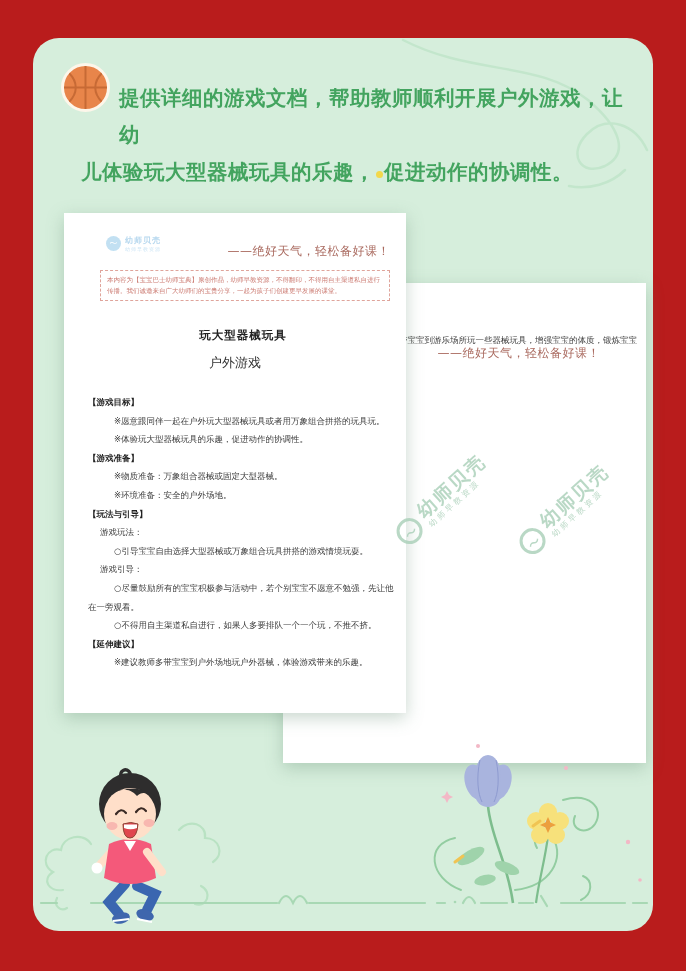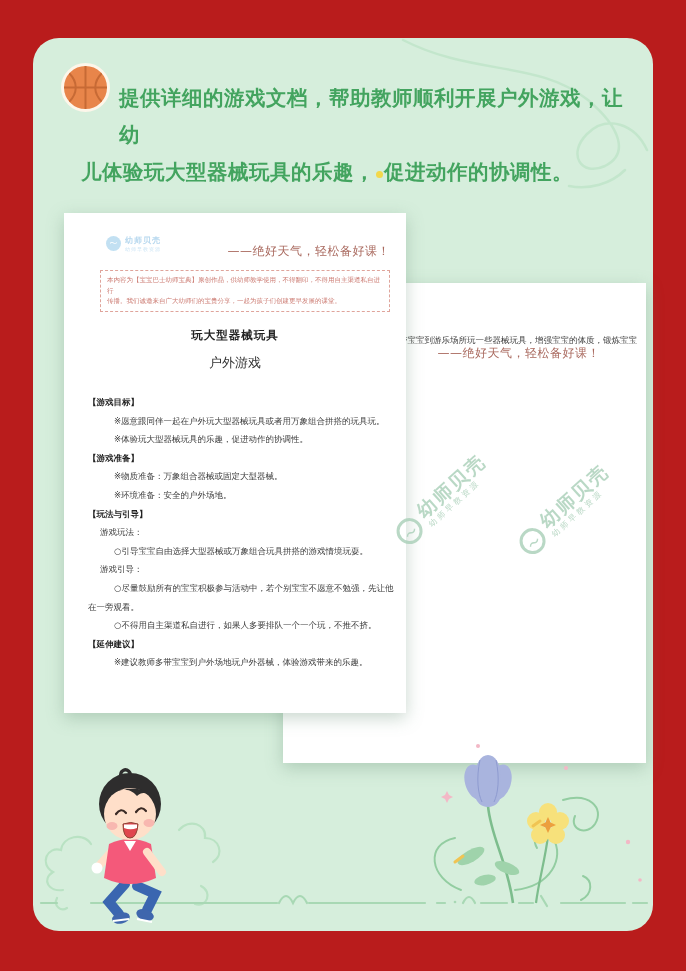--- a/index.html
+++ b/index.html
@@ -28,21 +28,21 @@
   .brand-name{font-size:8px;color:#9fcbe9;font-weight:700;letter-spacing:1px;}
   .brand-tag{font-size:5px;color:#bcdcf1;letter-spacing:1px;}
 
   .note{position:absolute;right:16px;top:30px;font-size:12px;color:#a9695e;letter-spacing:0.5px;}
   .page2 .note{right:46px;top:62px;}
 
   .disclaimer{position:absolute;left:36px;top:57px;width:290px;border:1px dashed #dfa49b;
               padding:4px 6px;box-sizing:border-box;color:#cc7b72;font-size:6.5px;line-height:10.5px;}
   .disclaimer .sig{text-align:right;}
 
-  .doc-title{position:absolute;left:0;top:115px;width:100%;text-align:center;font-size:11.5px;
+  .doc-title{position:absolute;left:8px;top:115px;width:100%;text-align:center;font-size:11.5px;
              font-weight:700;color:#222222;letter-spacing:1px;}
   .doc-subtitle{position:absolute;left:0;top:141px;width:100%;text-align:center;font-size:13px;color:#333333;}
 
   .doc-lines{position:absolute;left:24px;top:180px;width:312px;}
   .doc-line{font-size:8.5px;line-height:18.6px;color:#3c3c3c;}
   .doc-line.heading{font-weight:700;color:#1f1f1f;}
   .doc-line.bullet{text-indent:26px;}
   .doc-line.label{text-indent:12px;}
 
   .p2-body{position:absolute;left:116px;top:48px;width:240px;font-size:8.5px;line-height:18px;color:#3c3c3c;}
@@ -90,21 +90,21 @@
       <div class="brand-row">
         <div class="brand-logo">〜</div>
         <div class="brand-txt">
           <span class="brand-name">幼师贝壳</span>
           <span class="brand-tag">幼师早教资源</span>
         </div>
       </div>
       <div class="note">——绝好天气，轻松备好课！</div>
 
       <div class="disclaimer">
-        <div>本内容为【宝宝巴士幼师宝典】原创作品，供幼师教学使用，不得翻印，不得用自主渠道私自进行</div>
+        <div>本内容为【宝宝巴士幼师宝典】原创作品，幼师早教资源，不得翻印，不得用自主渠道私自进行</div>
         <div>传播。我们诚邀来自广大幼师们的宝贵分享，一起为孩子们创建更早发展的课堂。</div>
       </div>
 
       <div class="doc-title">玩大型器械玩具</div>
       <div class="doc-subtitle">户外游戏</div>
 
       <div class="doc-lines">
           <div class="doc-line heading">【游戏目标】</div>
           <div class="doc-line bullet">※愿意跟同伴一起在户外玩大型器械玩具或者用万象组合拼搭的玩具玩。</div>
           <div class="doc-line bullet">※体验玩大型器械玩具的乐趣，促进动作的协调性。</div>

